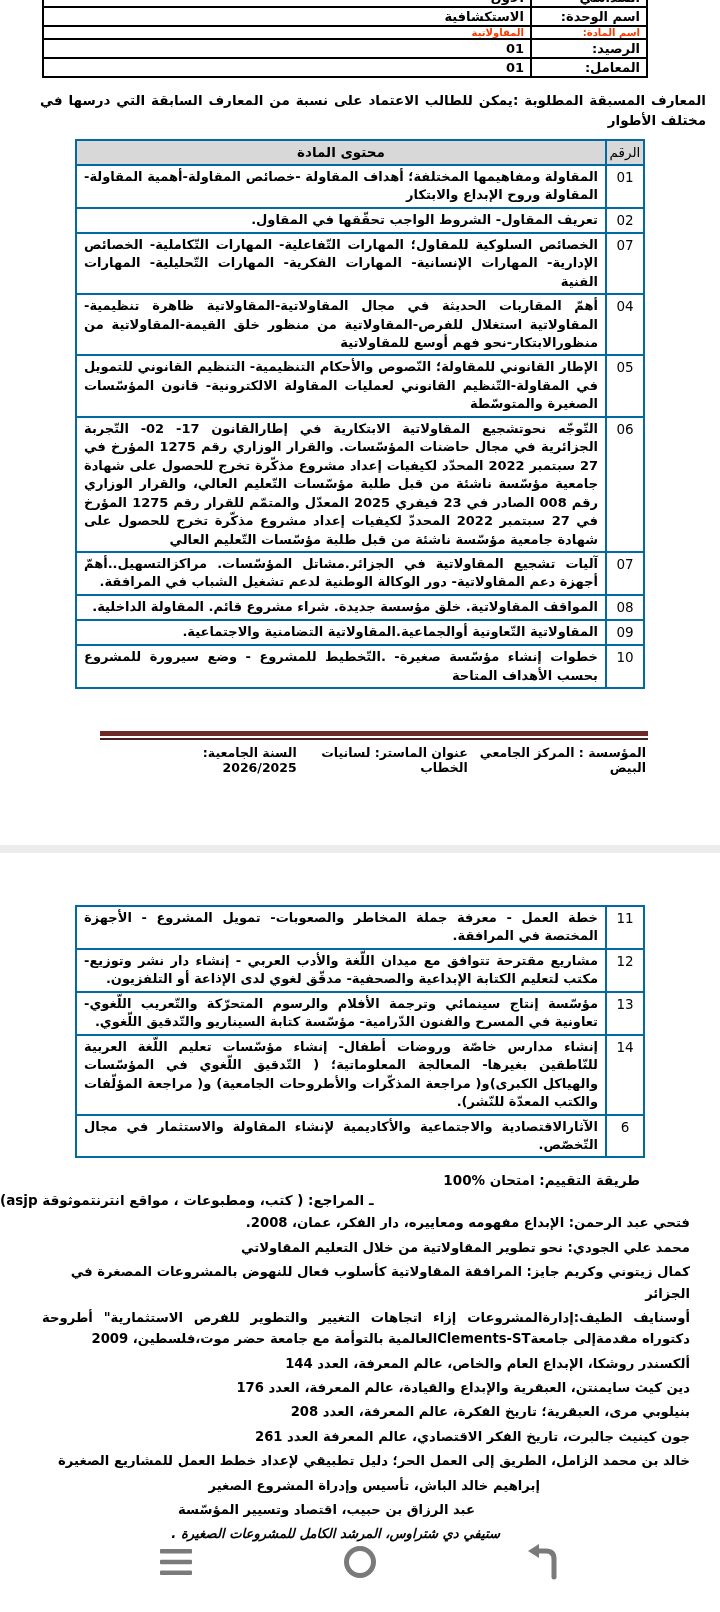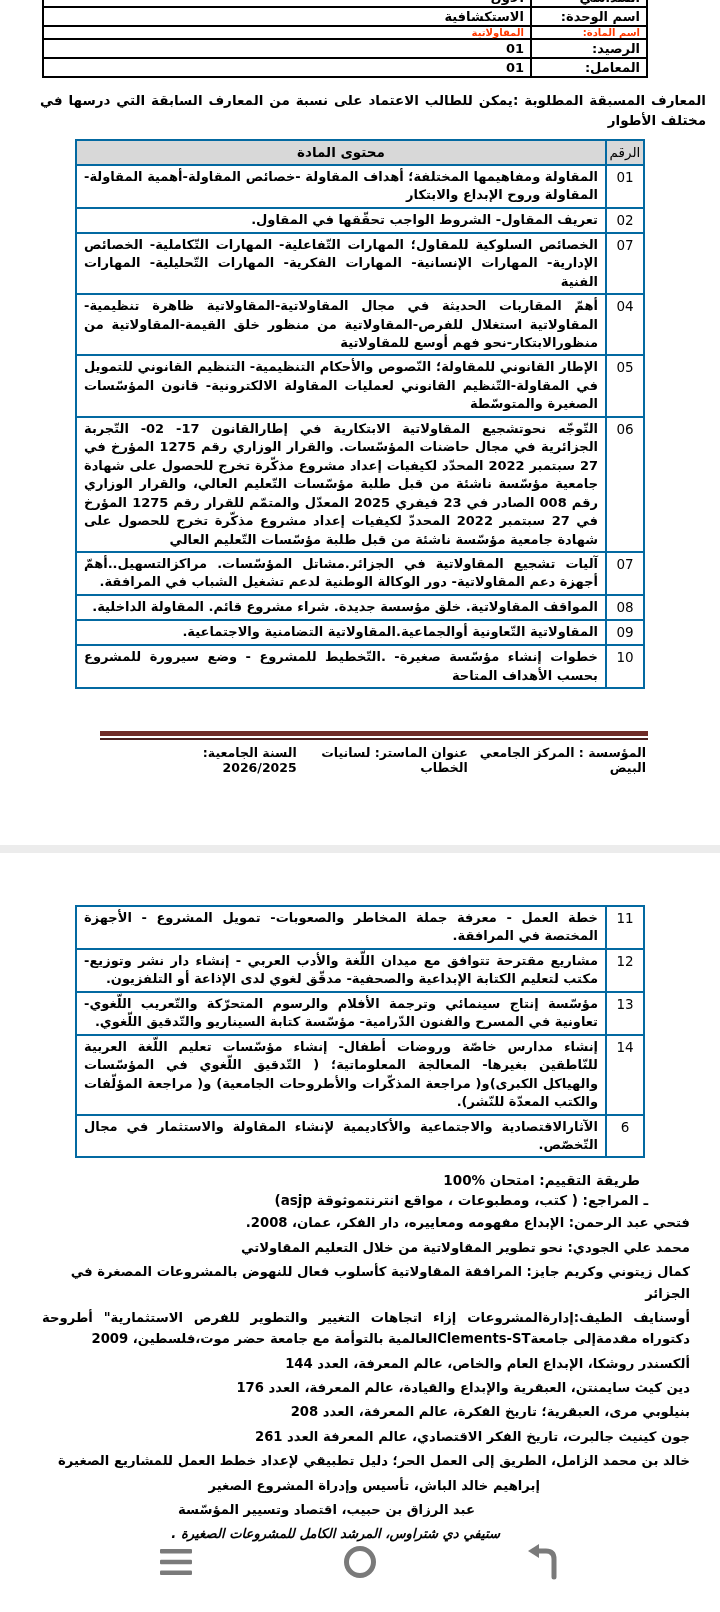--- a/index.html
+++ b/index.html
@@ -24,21 +24,21 @@
   .footer-rule{margin:0 72px 0 100px;height:2px;border-top:5px solid var(--footer-maroon,#6f2b27);
                border-bottom:2px solid #4a1f1e;}
   .footer-text{display:flex;justify-content:space-between;align-items:baseline;
                margin:5px 74px 0 148px;font-size:12.5px;direction:rtl;}
   
   .page-sep{height:8px;background:var(--page-sep-gray,#ececec);}
   
   .page2{position:relative;padding-top:52px;background:#fff;}
   .page2 .content-table{margin-top:0;}
   .evaluation{margin:14px 80px 0 0;font-size:13.5px;text-align:right;}
-  .references-heading{margin:4px 72px 0 0;font-size:13.5px;text-align:right;}
+  .references-heading{margin:4px 27px 0 0;font-size:13.5px;text-align:left;}
   .bibliography{margin:4px 30px 0 42px;font-size:13.2px;line-height:1.62;}
   .bib-item{text-align:right;margin-top:3px;}
   .bib-item:nth-child(4){text-align:justify;}
   .bib-item:nth-child(10){padding-right:150px;}
   .bib-item:nth-child(11){padding-right:215px;}
   .bib-item:nth-child(12){padding-right:190px;font-style:italic;}
   .bib-item:nth-child(13){padding-right:165px;opacity:.75;}
   
   .navbar{position:absolute;left:0;right:0;bottom:30px;display:flex;direction:ltr;
           justify-content:center;align-items:center;gap:144px;background:#fff;}

